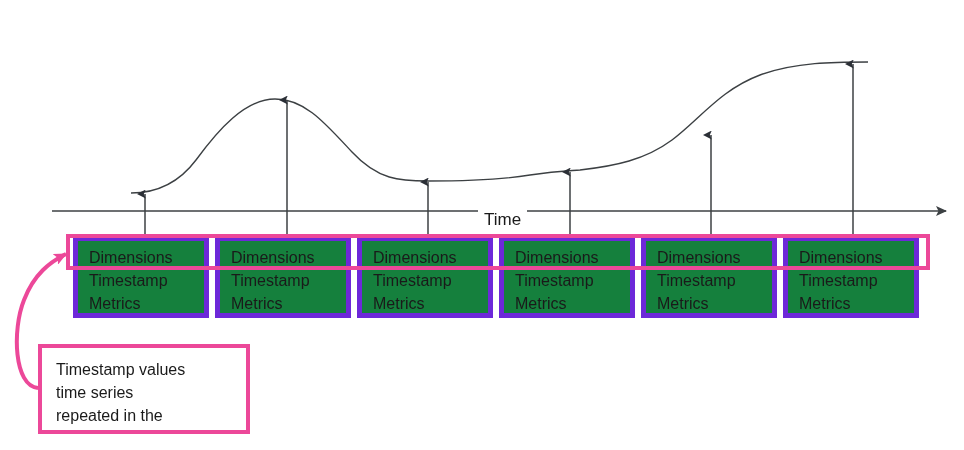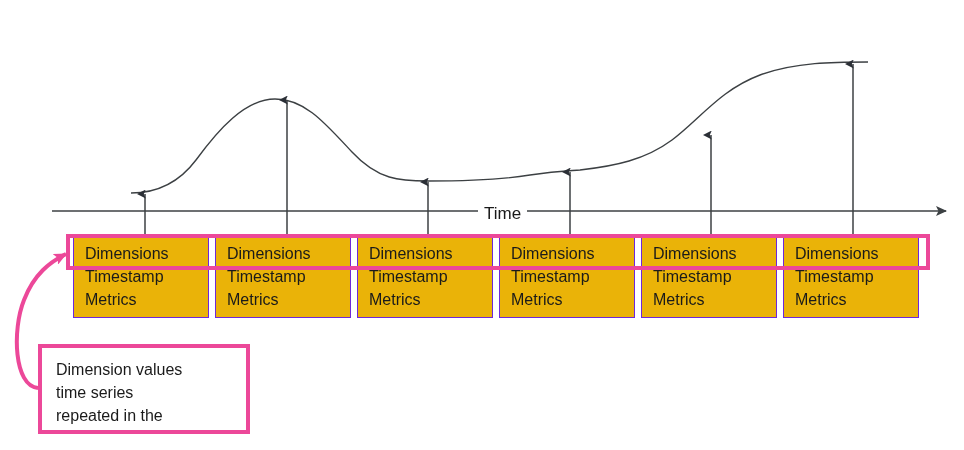--- a/index.html
+++ b/index.html
@@ -20,22 +20,22 @@
   #vector-layer {
     position: absolute;
     left: 0;
     top: 0;
     width: 964px;
     height: 450px;
   }
   .record-box {
     position: absolute;
     box-sizing: border-box;
-    border: 1px solid #6d28d9;
-    background: #eab308;
+    border: 5px solid #6d28d9;
+    background: #15803d;
     top: 236px;
     height: 82px;
     width: 136px;
     padding: 5px 0 0 11px;
   }
   .record-line {
     font-size: 16px;
     line-height: 23px;
     color: #1a1a1a;
     white-space: nowrap;
@@ -64,21 +64,21 @@
   }
   .callout-line {
     font-size: 16px;
     line-height: 23px;
     color: #1a1a1a;
     white-space: nowrap;
   }
   .axis-label {
     position: absolute;
     left: 478px;
-    top: 204px;
+    top: 210px;
     font-size: 17px;
     color: #1a1a1a;
     background: #ffffff;
     padding: 0 6px;
     white-space: nowrap;
   }
 </style>
 </head>
 <body>
 
@@ -149,18 +149,18 @@
     <div class="record-line">Dimensions</div>
     <div class="record-line">Timestamp</div>
     <div class="record-line">Metrics</div>
   </div>
 
   <div class="highlight-band"></div>
 
   <div class="axis-label">Time</div>
 
   <div class="callout-box">
-    <div class="callout-line">Dimension values</div>
+    <div class="callout-line">Timestamp values</div>
     <div class="callout-line">time series</div>
     <div class="callout-line">repeated in the</div>
   </div>
 
 </div>
 
 </body></html>

